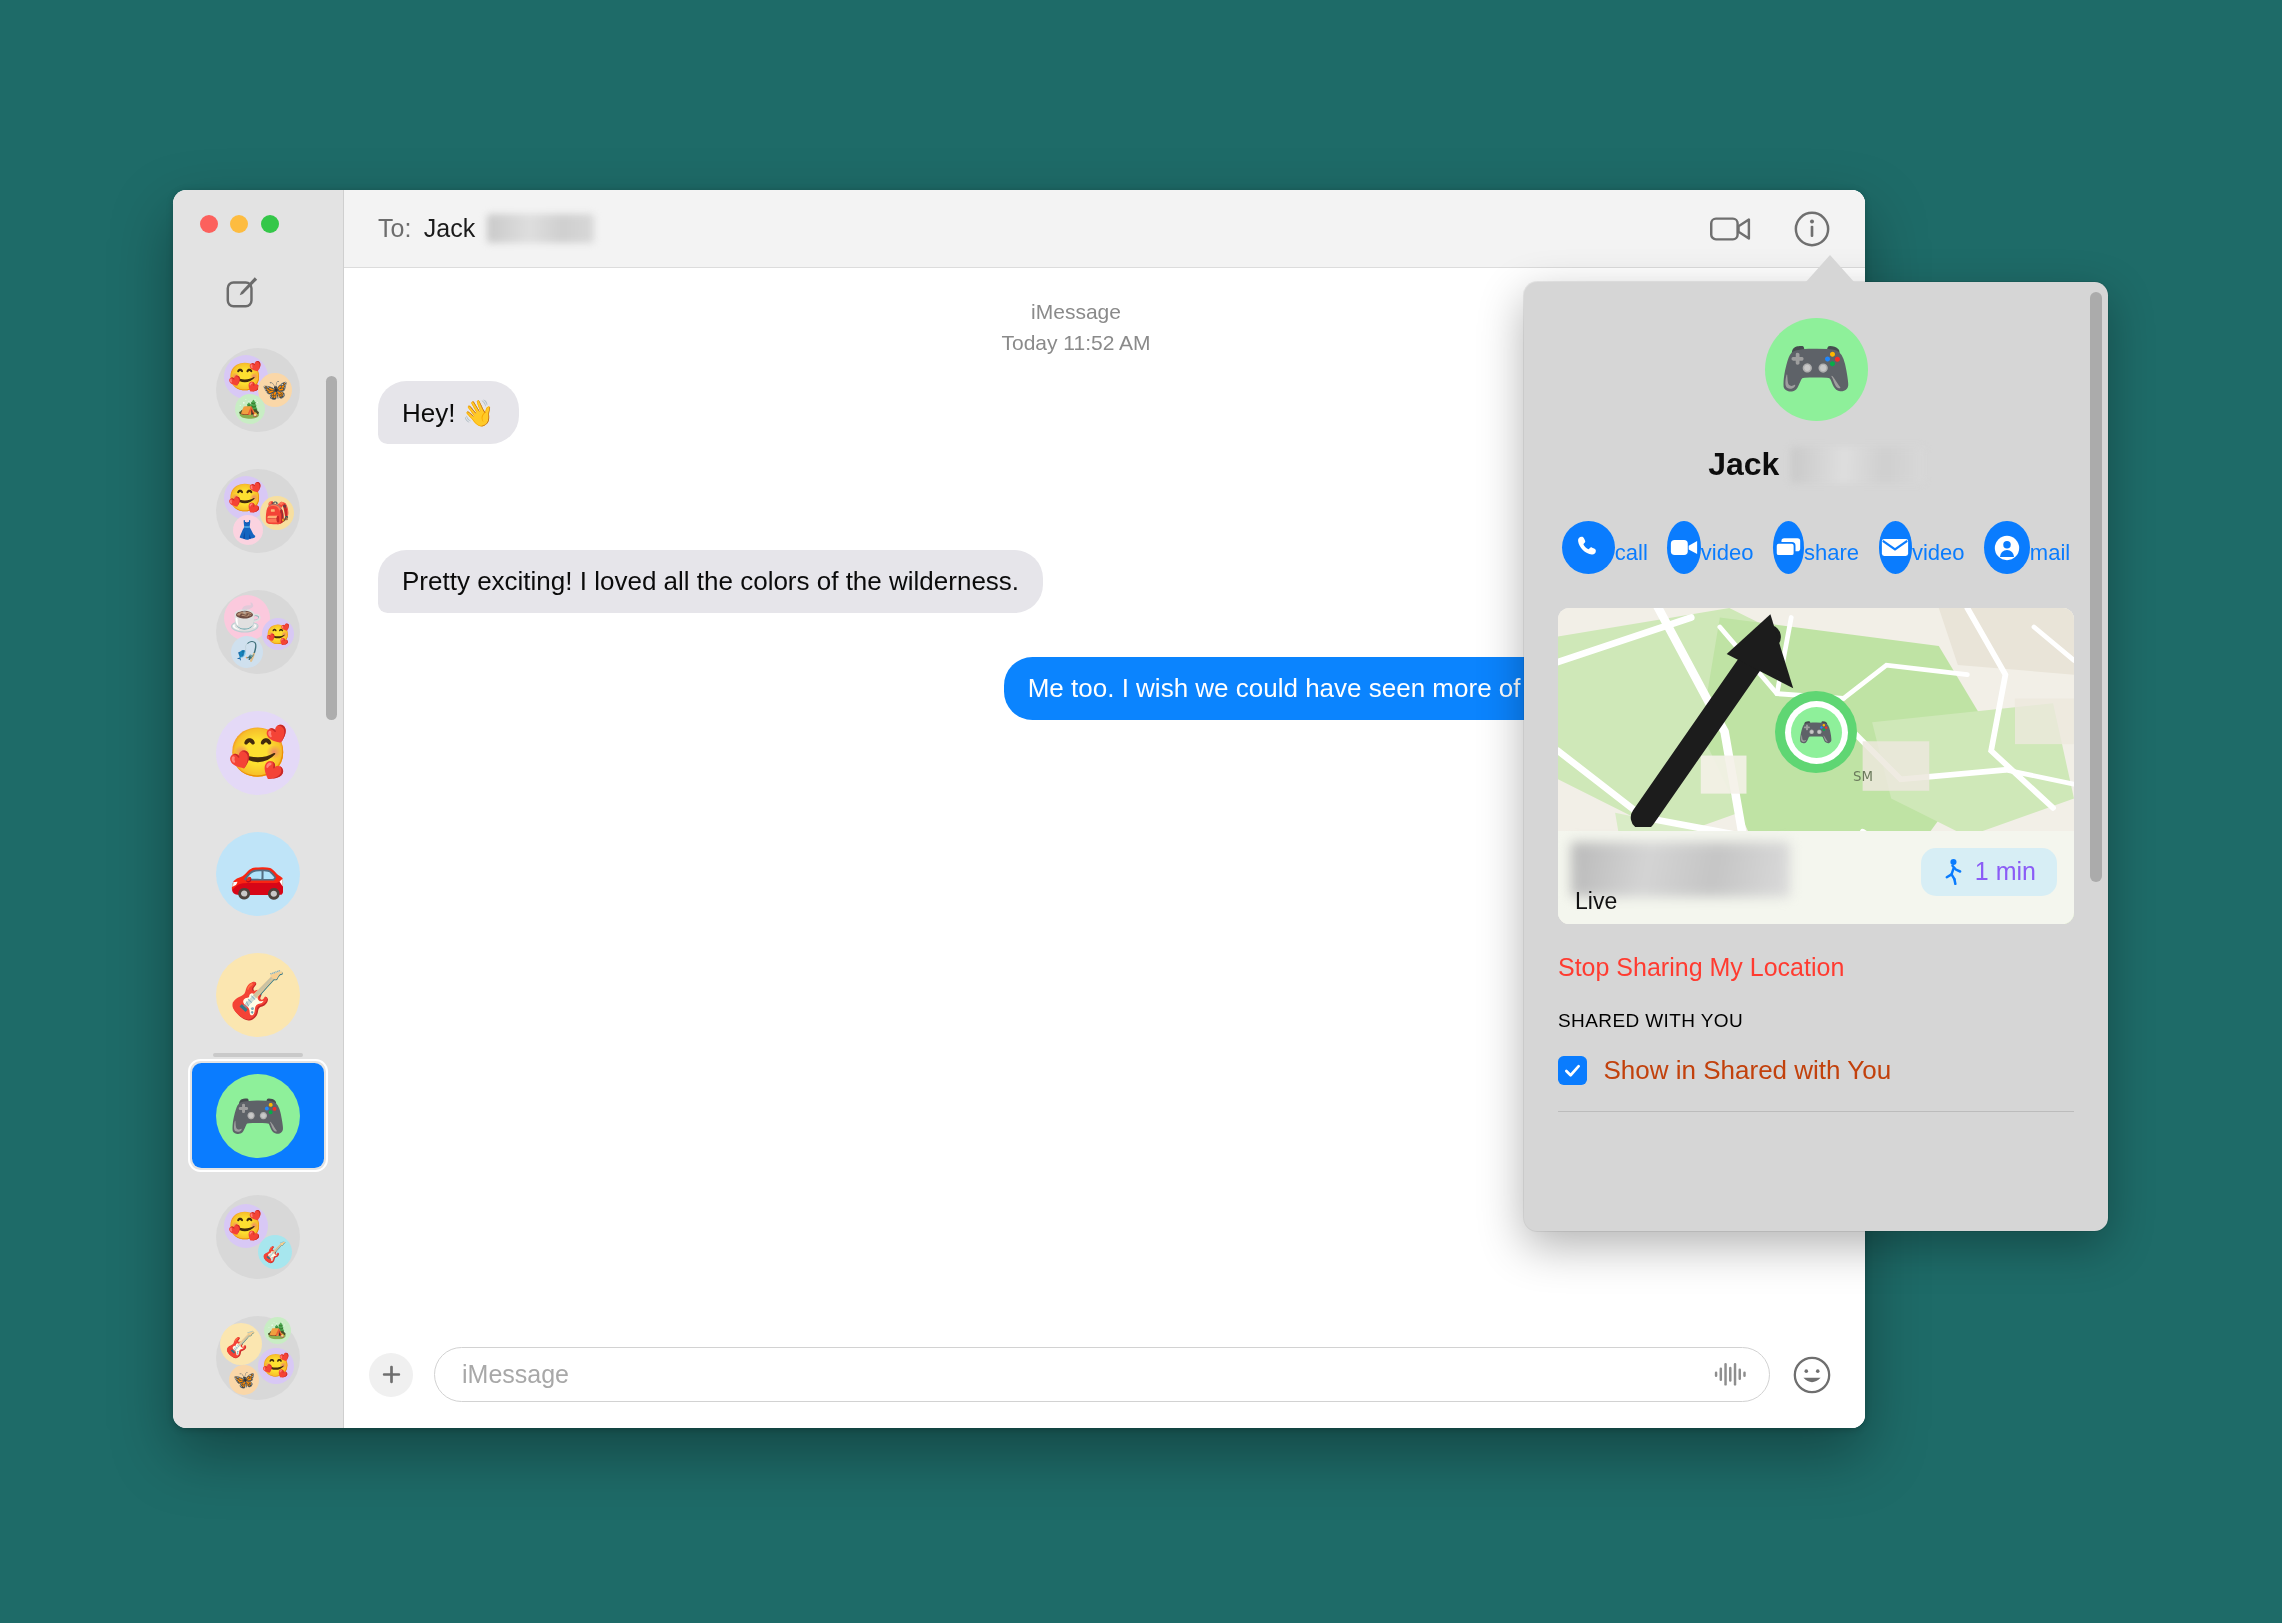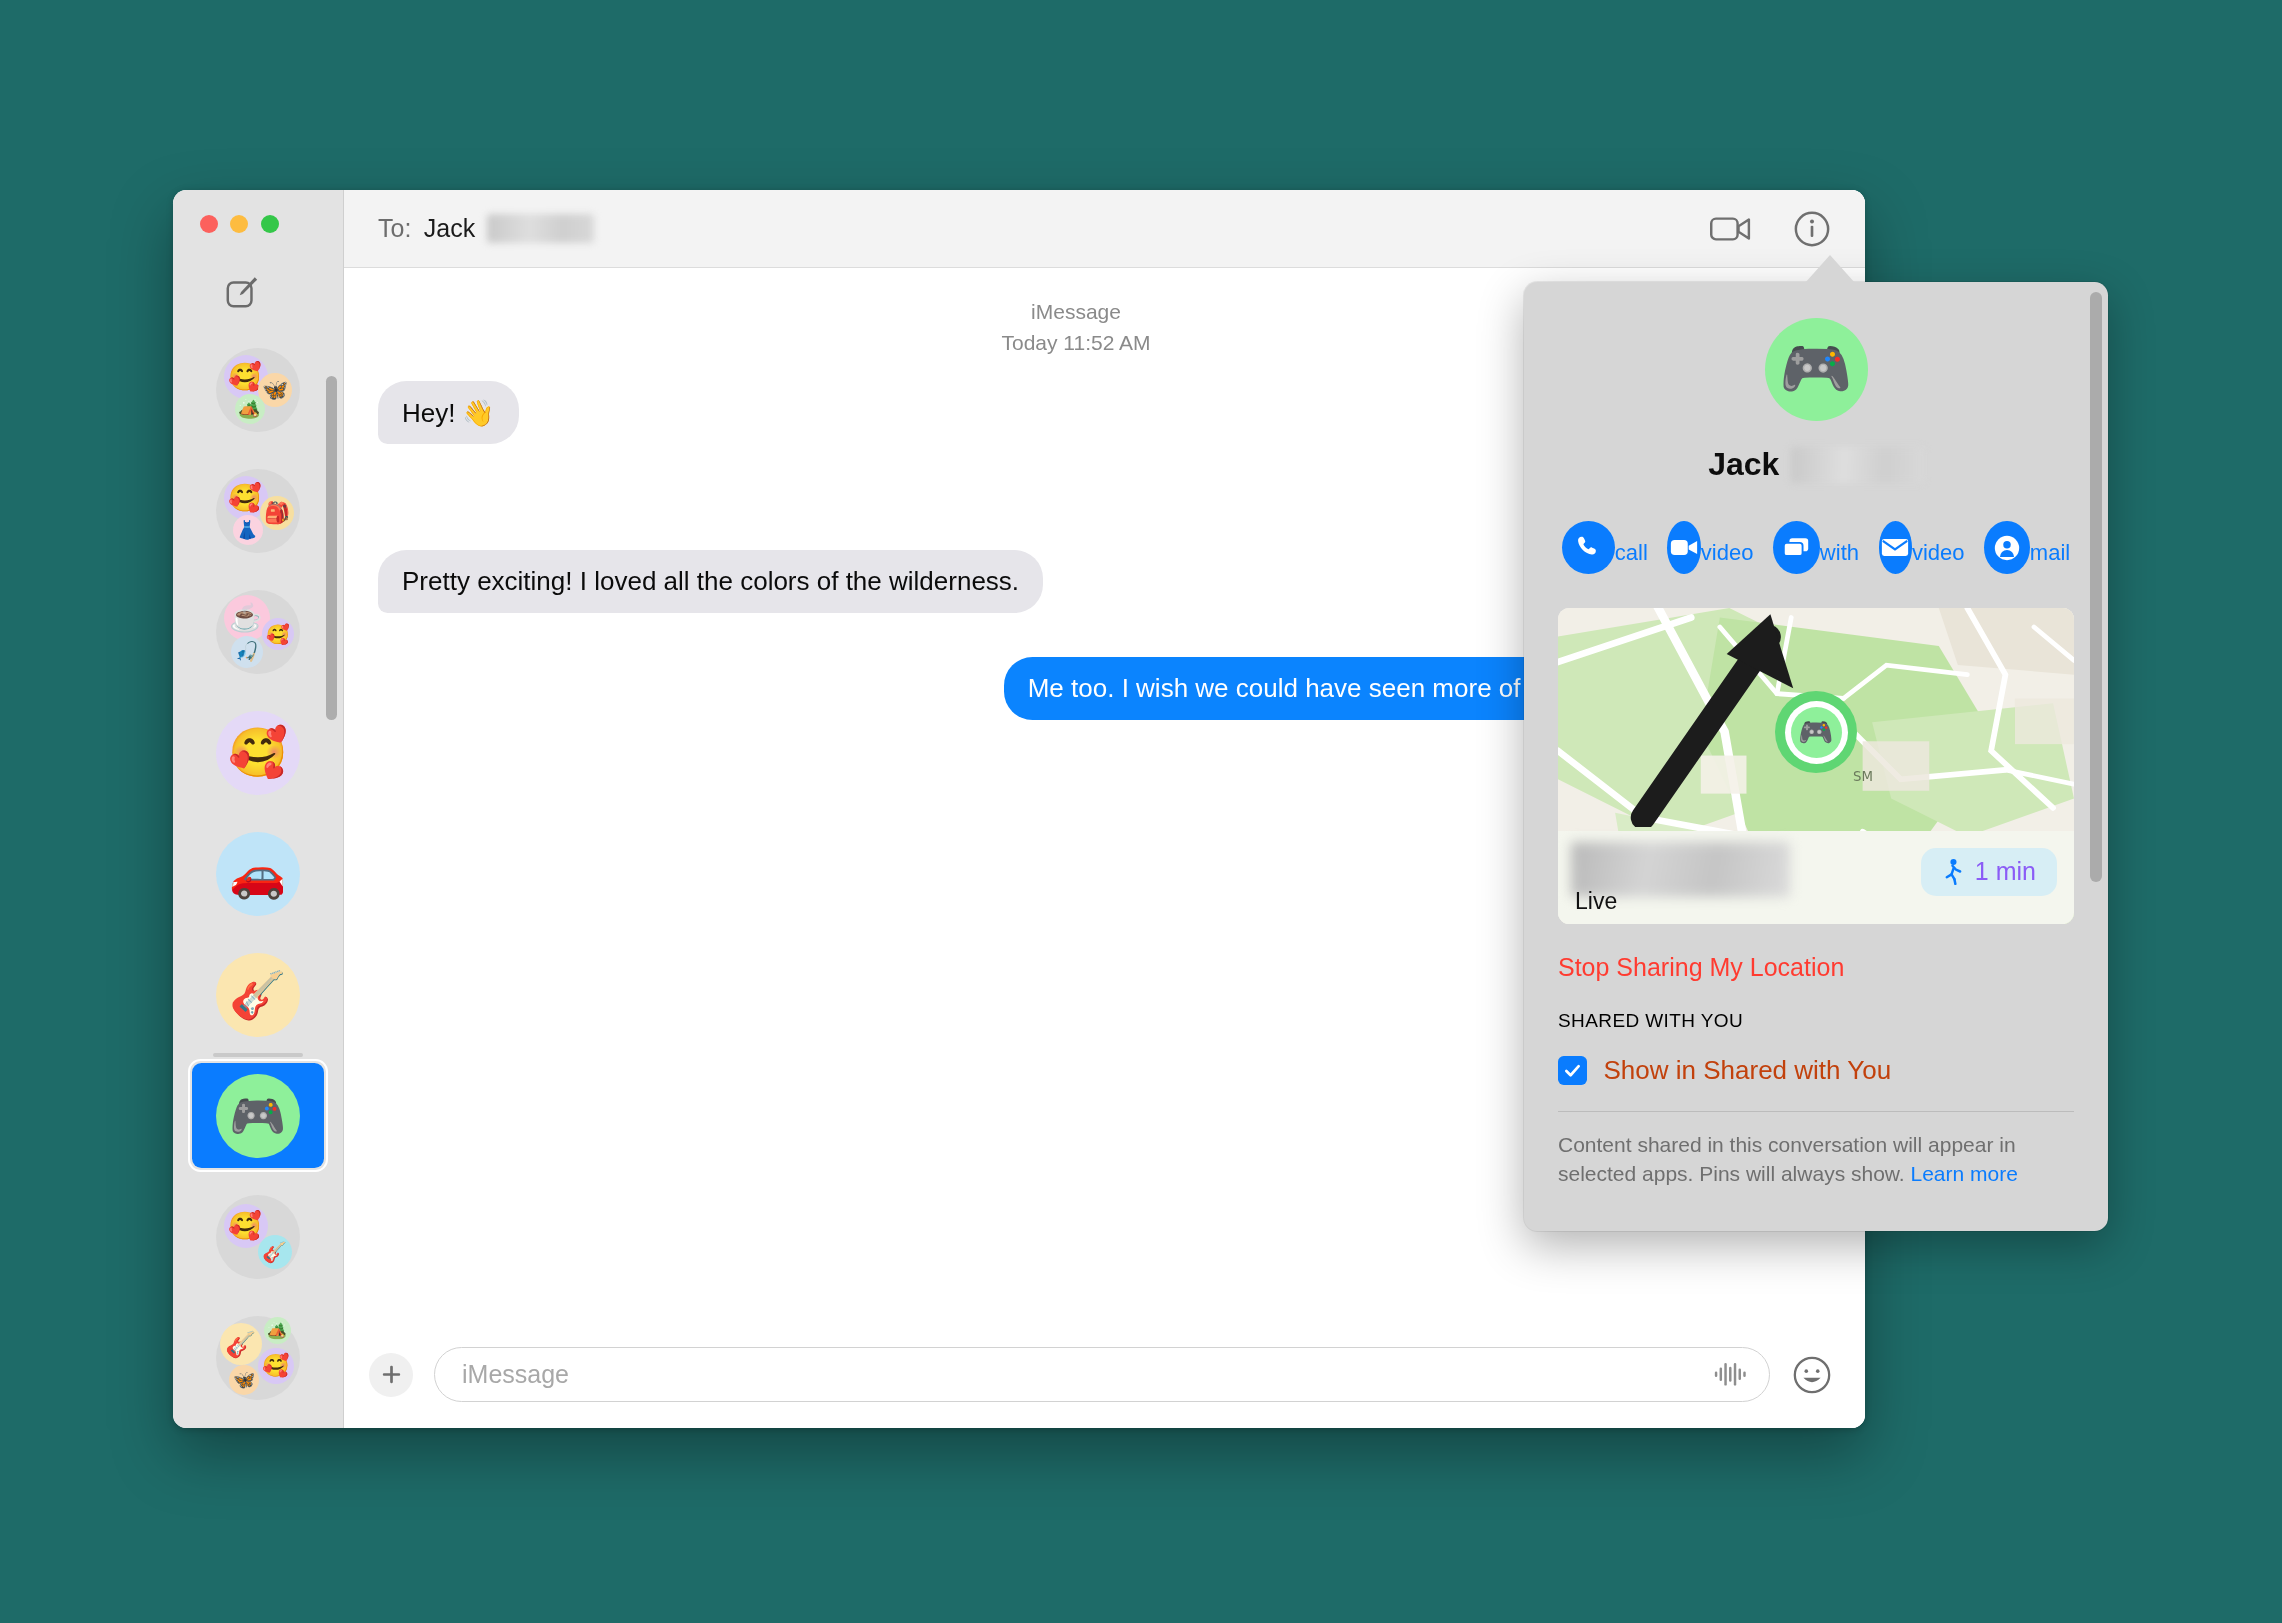--- a/index.html
+++ b/index.html
@@ -633,21 +633,21 @@
         <div class="act-label">video</div>
       </div>
 
       <div class="act">
         <div class="act-circle">
           <svg width="30" height="25" viewBox="0 0 32 26">
             <rect x="9" y="3" width="20" height="14" rx="3" fill="#fff"></rect>
             <rect x="3" y="8" width="20" height="14" rx="3" fill="#fff" stroke="#0a7cfe" stroke-width="2"></rect>
           </svg>
         </div>
-        <div class="act-label">with</div>
+        <div class="act-label">share</div>
       </div>
 
       <div class="act">
         <div class="act-circle">
           <svg width="30" height="23" viewBox="0 0 32 24">
             <rect x="2" y="3" width="28" height="18" rx="2.5" fill="#fff"></rect>
             <path d="M3 5 L16 14 L29 5" fill="none" stroke="#0a7cfe" stroke-width="2.4"></path>
           </svg>
         </div>
         <div class="act-label">video</div>
@@ -726,23 +726,20 @@
       <div class="checkbox">
         <svg width="19" height="19" viewBox="0 0 20 20">
           <path d="M3.5 10.5 L8 15 L16.5 5.5" fill="none" stroke="#fff" stroke-width="2.8" stroke-linecap="round" stroke-linejoin="round"></path>
         </svg>
       </div>
       <div class="check-label">Show in Shared with You</div>
     </div>
 
     <div class="pop-divider"></div>
 
-    <div class="pop-note">
-      <span>Content shared in this conversation will appear in selected apps. Pins will always show. </span><span class="learn-more">Learn more</span>
-    </div>
 
   </div>
 
   <div class="pop-scroll"></div>
 </div>
 
 <svg class="annot-arrow" width="190" height="228" viewBox="0 0 200 240">
   <path d="M18 230 L150 40" stroke="#1c1c1c" stroke-width="26" stroke-linecap="round" fill="none"></path>
   <path d="M152 16 L176 94 L106 58 Z" fill="#1c1c1c"></path>
 </svg>

